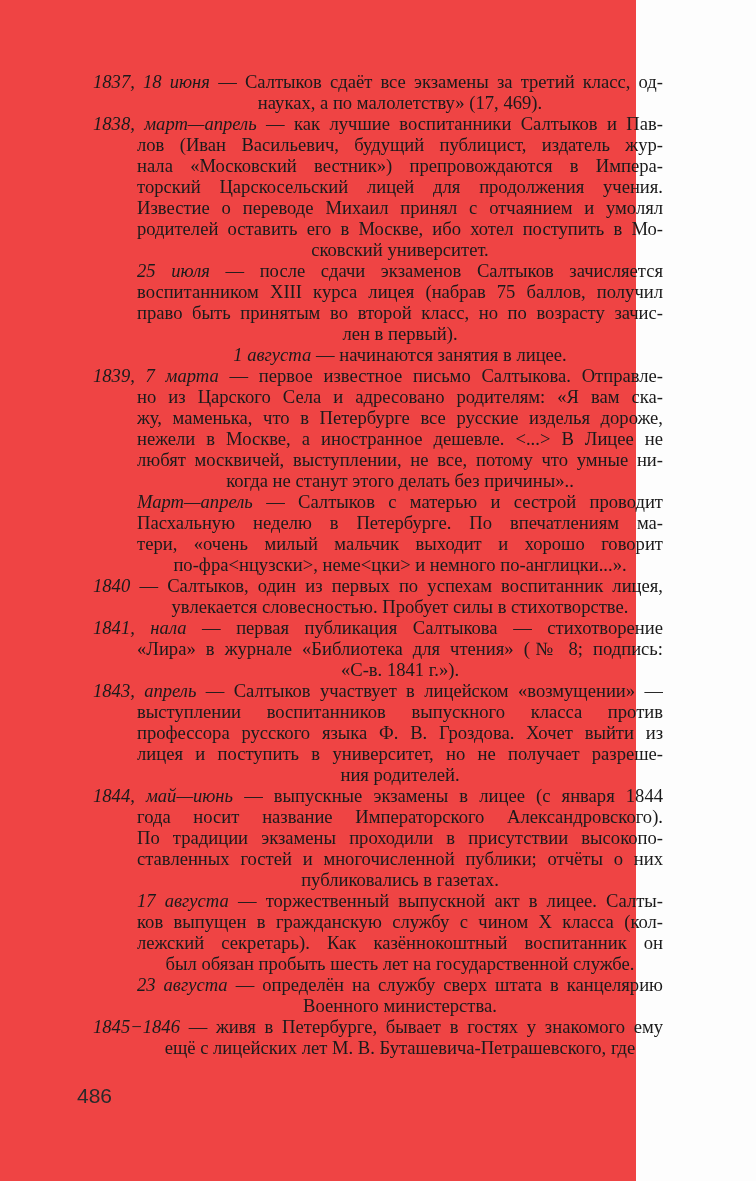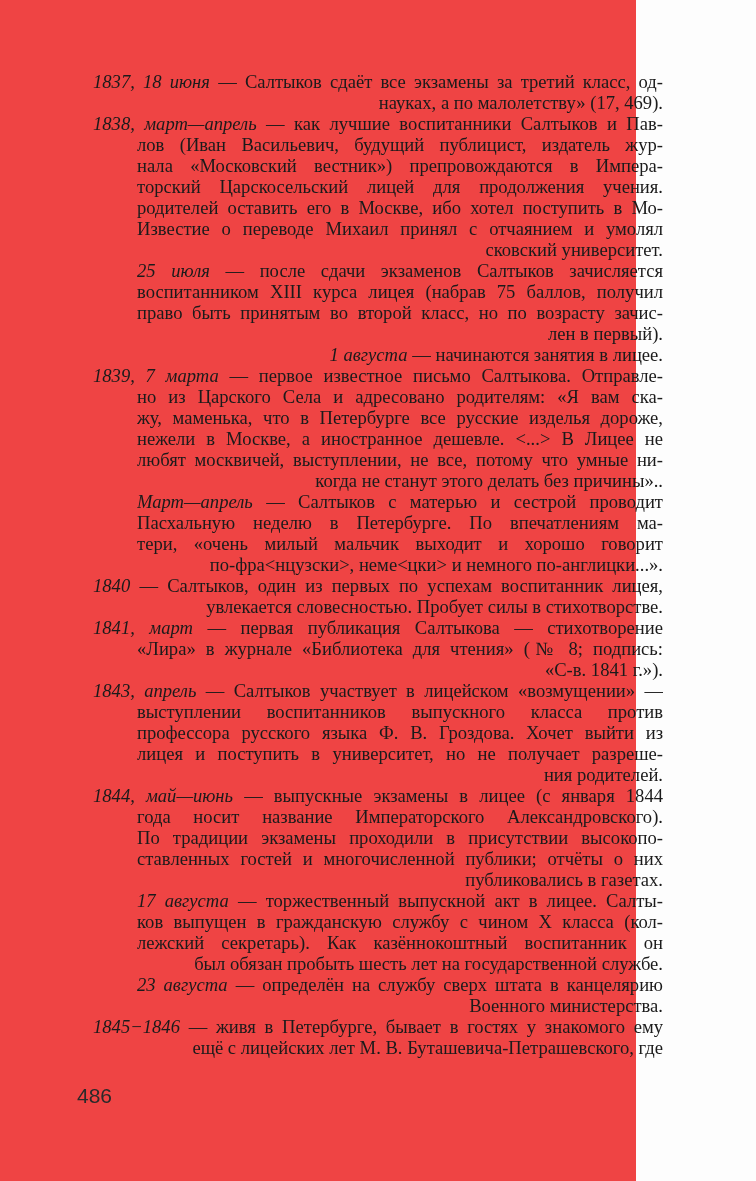--- a/index.html
+++ b/index.html
@@ -26,21 +26,21 @@
   }
   .para {
     margin: 0;
     padding: 0;
   }
   .line {
     height: 21px;
     line-height: 21px;
     font-size: 18.6px;
     overflow: hidden;
-    text-align: right;
+    text-align: center;
     white-space: normal;
   }
   
   .line.just {
     text-align: justify;
     text-align-last: justify;
   }
   
   .para.main .line { margin-left: 44px; }
   .para.main .line.first { margin-left: 0; }
@@ -64,22 +64,22 @@
   <div class="text-block" id="entries">
       <div class="para main">
         <div class="line first just"><span class="entry-date">1837, 18 июня</span> <span> — Салтыков сдаёт все экзамены за третий класс, од-</span></div>
         <div class="line">науках, а по малолетству» (17, 469).</div>
       </div>
       <div class="para main">
         <div class="line first just"><span class="entry-date">1838, март—апрель</span> <span> — как лучшие воспитанники Салтыков и Пав-</span></div>
         <div class="line just">лов (Иван Васильевич, будущий публицист, издатель жур-</div>
         <div class="line just">нала «Московский вестник») препровождаются в Импера-</div>
         <div class="line just">торский Царскосельский лицей для продолжения учения.</div>
+        <div class="line just">Известие о переводе Михаил принял с отчаянием и умолял</div>
         <div class="line just">родителей оставить его в Москве, ибо хотел поступить в Мо-</div>
-        <div class="line just">Известие о переводе Михаил принял с отчаянием и умолял</div>
         <div class="line">сковский университет.</div>
       </div>
       <div class="para sub">
         <div class="line first just"><span class="entry-date">25 июля</span> <span> — после сдачи экзаменов Салтыков зачисляется</span></div>
         <div class="line just">воспитанником XIII курса лицея (набрав 75 баллов, получил</div>
         <div class="line just">право быть принятым во второй класс, но по возрасту зачис-</div>
         <div class="line">лен в первый).</div>
       </div>
       <div class="para sub">
         <div class="line first"><span class="entry-date">1 августа</span> <span> — начинаются занятия в лицее.</span></div>
@@ -96,21 +96,21 @@
         <div class="line first just"><span class="entry-date">Март—апрель</span> <span> — Салтыков с матерью и сестрой проводит</span></div>
         <div class="line just">Пасхальную неделю в Петербурге. По впечатлениям ма-</div>
         <div class="line just">тери, «очень милый мальчик выходит и хорошо говорит</div>
         <div class="line">по-фра&lt;нцузски&gt;, неме&lt;цки&gt; и немного по-англицки...».</div>
       </div>
       <div class="para main">
         <div class="line first just"><span class="entry-date">1840</span> <span> — Салтыков, один из первых по успехам воспитанник лицея,</span></div>
         <div class="line">увлекается словесностью. Пробует силы в стихотворстве.</div>
       </div>
       <div class="para main">
-        <div class="line first just"><span class="entry-date">1841, март</span> <span> — первая публикация Салтыкова — стихотворение</span></div>
+        <div class="line first just"><span class="entry-date">1841, нала</span> <span> — первая публикация Салтыкова — стихотворение</span></div>
         <div class="line just">«Лира» в журнале «Библиотека для чтения» (№ 8; подпись:</div>
         <div class="line">«С-в. 1841 г.»).</div>
       </div>
       <div class="para main">
         <div class="line first just"><span class="entry-date">1843, апрель</span> <span> — Салтыков участвует в лицейском «возмущении» —</span></div>
         <div class="line just">выступлении воспитанников выпускного класса против</div>
         <div class="line just">профессора русского языка Ф. В. Гроздова. Хочет выйти из</div>
         <div class="line just">лицея и поступить в университет, но не получает разреше-</div>
         <div class="line">ния родителей.</div>
       </div>

